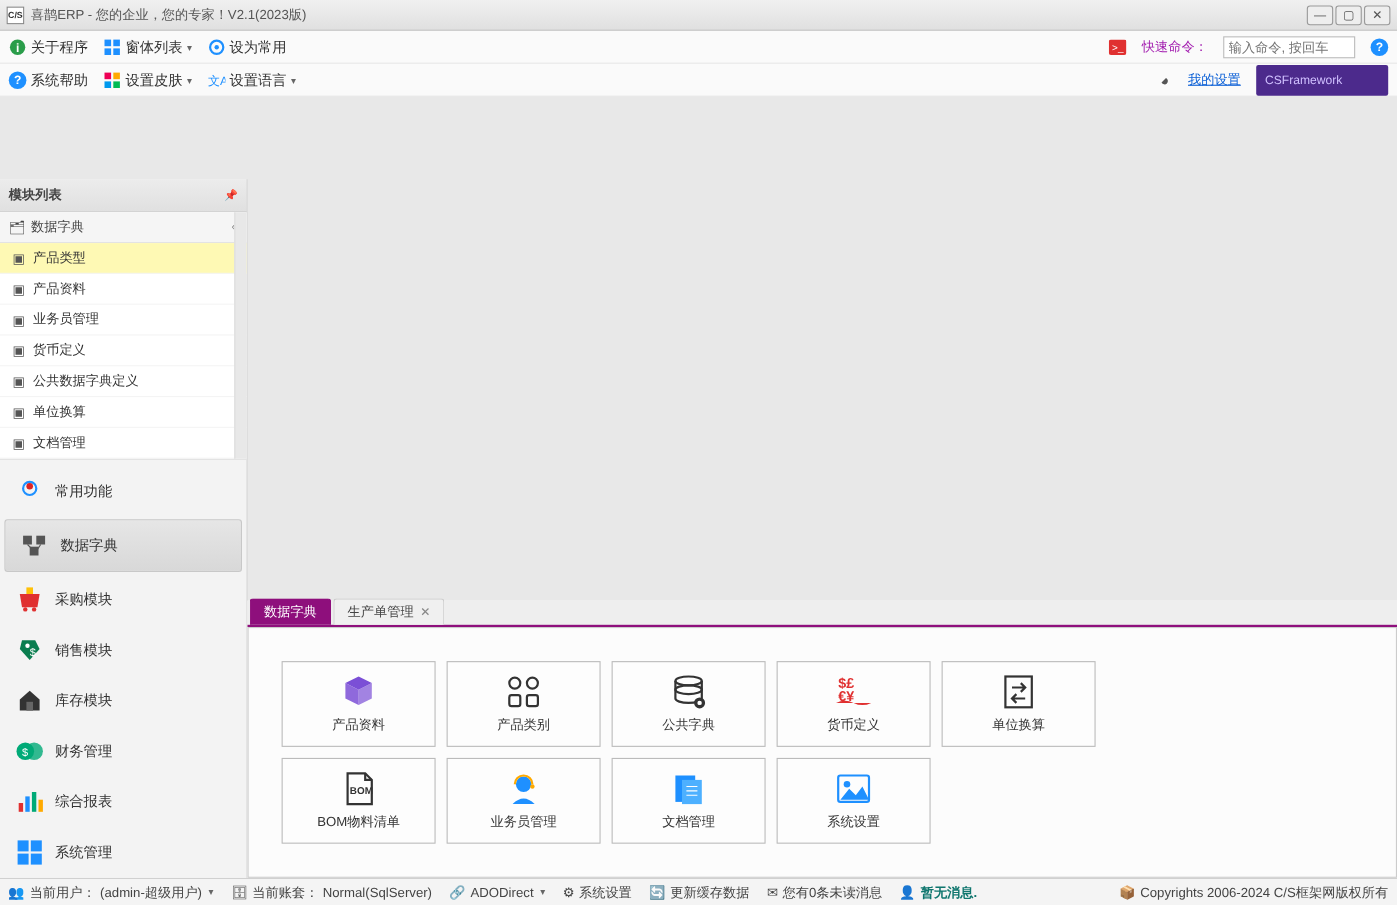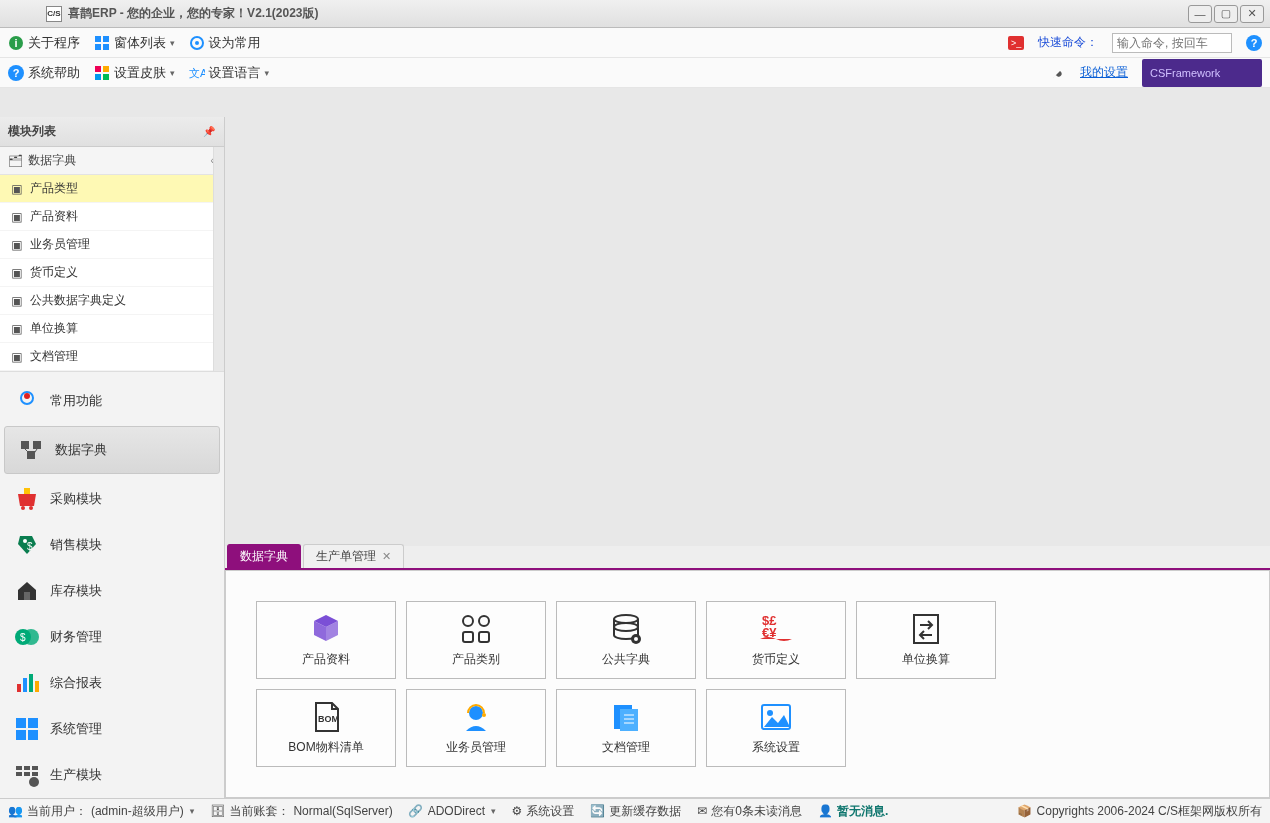--- a/index.html
+++ b/index.html
@@ -1,29 +1,29 @@
 <!DOCTYPE html>
 <html><head>
 <meta charset="utf-8">
 <style>
 * { margin: 0; padding: 0; box-sizing: border-box; font-family: "Microsoft YaHei", "Segoe UI", sans-serif; }
 body { background: #e8e8e8; width: 1270px; height: 823px; overflow: hidden; font-size: 12px; }
 
 
 .titlebar { height: 28px; background: linear-gradient(#f0f0f0,#e0e0e0); border-bottom: 1px solid #bbb; display: flex; align-items: center; padding: 0 6px; color: #555; }
-.titlebar .app-icon { width: 16px; height: 16px; background: #fff; border: 1px solid #888; margin-right: 6px; font-size: 8px; font-weight: bold; color: #333; display: flex; align-items: center; justify-content: center; margin-left: 40px; }
-.titlebar .title { flex: 1; font-size: 12px; font-weight: bold; }
+.titlebar .app-icon { width: 16px; height: 16px; background: #fff; border: 1px solid #888; margin-right: 6px; font-size: 8px; font-weight: bold; color: #333; display: flex; align-items: center; justify-content: center; }
+.titlebar .title { flex: 1; font-size: 12px; font-weight: normal; }
 .winbtns { display: flex; gap: 2px; }
 .winbtn { width: 24px; height: 18px; border: 1px solid #999; border-radius: 3px; background: #eee; display: flex; align-items: center; justify-content: center; font-size: 11px; cursor: pointer; }
 
 
 .toolbar { background: #fafafa; padding: 4px 8px; display: flex; align-items: center; gap: 14px; border-bottom: 1px solid #e5e5e5; height: 30px; }
 .toolbar .titem { display: flex; align-items: center; gap: 4px; color: #333; cursor: pointer; font-size: 13px; }
 .toolbar .spacer { flex: 1; }
-.toolbar .quickcmd-label { color: #1d4ed8; }
+.toolbar .quickcmd-label { color: #a21caf; }
 .toolbar .quickcmd-input { width: 120px; height: 20px; border: 1px solid #bbb; padding: 0 4px; font-size: 12px; }
 .toolbar .qmark { width: 16px; height: 16px; border-radius: 50%; background: #1e90ff; color: #fff; display: flex; align-items: center; justify-content: center; font-size: 11px; font-weight: bold; }
 .toolbar a.mysettings { color: #0a5fd6; text-decoration: underline; font-family: Liberation Serif, serif; }
 .csframework { width: 120px; height: 28px; background: #4c2a8c; color: #d0c0ff; display: flex; align-items: center; padding-left: 8px; font-size: 11px; border-radius: 2px; }
 
 
 .main { display: flex; height: calc(823px - 28px - 30px - 30px - 25px); align-items: flex-end; }
 
 
 .sidebar { width: 225px; background: #f3f3f3; border-right: 1px solid #ccc; display: flex; flex-direction: column; }
@@ -284,34 +284,20 @@
           <span class="modicon">
             <svg width="26" height="26">
               <rect x="2" y="2" width="10" height="10" fill="#1e90ff"></rect>
               <rect x="14" y="2" width="10" height="10" fill="#1e90ff"></rect>
               <rect x="2" y="14" width="10" height="10" fill="#1e90ff"></rect>
               <rect x="14" y="14" width="10" height="10" fill="#1e90ff"></rect>
             </svg>
           </span>
           <span>系统管理</span>
         </div>
-        <div class="moditem">
-          <span class="modicon">
-            <svg width="26" height="26">
-              <rect x="2" y="4" width="6" height="4" fill="#555"></rect>
-              <rect x="10" y="4" width="6" height="4" fill="#555"></rect>
-              <rect x="18" y="4" width="6" height="4" fill="#555"></rect>
-              <rect x="2" y="10" width="6" height="4" fill="#555"></rect>
-              <rect x="10" y="10" width="6" height="4" fill="#555"></rect>
-              <rect x="18" y="10" width="6" height="4" fill="#555"></rect>
-              <circle cx="20" cy="20" r="5" fill="#555"></circle>
-            </svg>
-          </span>
-          <span>生产模块</span>
-        </div>
       </div>
   </div>
 
   <div class="content">
     <div class="tabs" id="tabs">
         <div class="tab active">
           <span>数据字典</span>
         </div>
         <div class="tab">
           <span>生产单管理</span>

